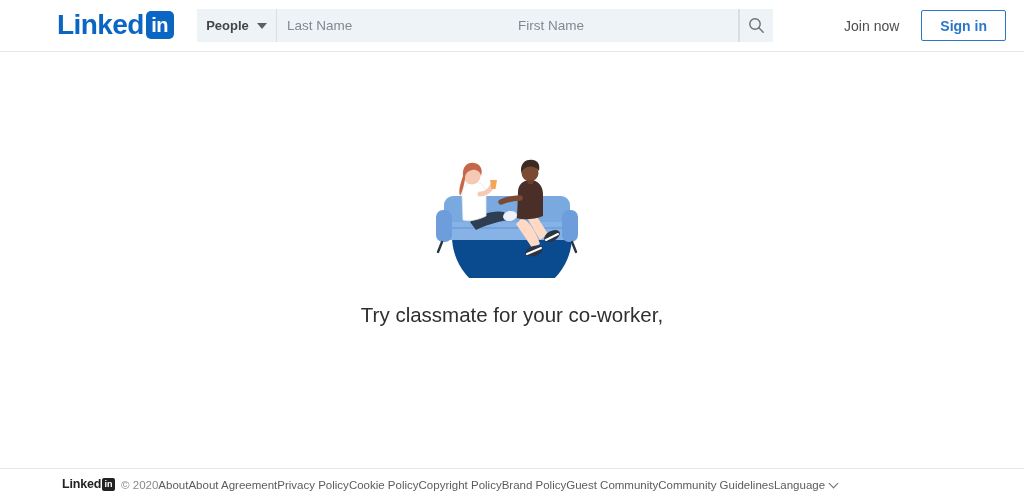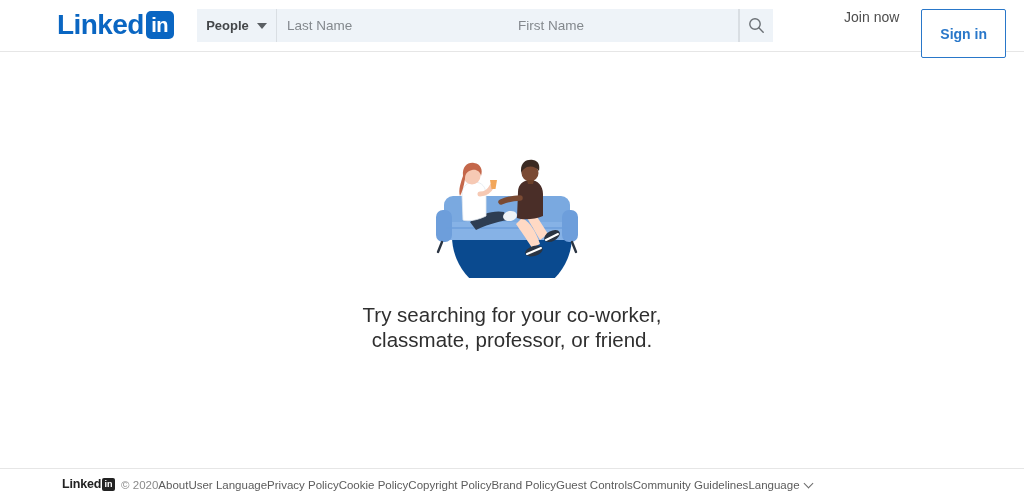--- a/index.html
+++ b/index.html
@@ -125,37 +125,38 @@
   }
   .search-btn svg { display: block; }
 
   
   .header-right {
     position: absolute;
     right: 18px;
     top: 9px;
     height: 33px;
     display: flex;
+    align-items: center;
     gap: 18px;
   }
   .join-now {
     font-size: 14px;
     color: #4d4d4d;
     text-decoration: none;
     cursor: pointer;
     padding: 0 4px;
   }
   .sign-in-btn {
     font-family: "Liberation Sans", sans-serif;
     font-size: 14px;
     color: #2977c9;
     background: #ffffff;
     border: 1px solid #2977c9;
     border-radius: 2px;
-    height: 49px;
+    height: 31px;
     padding: 0 18px;
     cursor: pointer;
     font-weight: 600;
   }
 
   
   .main {
     flex: 1 1 auto;
     display: flex;
     flex-direction: column;
@@ -343,44 +344,43 @@
       <path d="M 98 50 C 90 50 84 52 79 54" stroke="#7a4a33" stroke-width="5.5" fill="none" stroke-linecap="round"></path>
 
       <circle cx="108" cy="25" r="8.5" fill="#7a4a33"></circle>
 
       <path d="M 99 22 C 99 14 105 11 111 12 C 117 13 118 18 117 23 C 114 18 106 17 102 21 C 100 23 99 24 99 26 Z" fill="#3a2a22"></path>
 
       <path d="M 105 32 L 112 32 L 111 36 L 106 36 Z" fill="#6b4029"></path>
     </svg>
 
     <div class="empty-message">
-      <span class="line">Try searching for your co-worker,</span>
-      <span class="line">classmate, professor, or friend.</span>
+      <span class="line">Try classmate for your co-worker,</span>
     </div>
 
   </div>
 
   <div class="footer">
 
     <div class="footer-logo">
       <span class="footer-logo-text">Linked</span>
       <span class="footer-logo-badge">
         <span class="footer-logo-badge-text">in</span>
       </span>
     </div>
 
     <span class="footer-copy">© 2020</span>
 
     <a class="footer-link">About</a>
-    <a class="footer-link">User Language</a>
+    <a class="footer-link">About Agreement</a>
     <a class="footer-link">Privacy Policy</a>
     <a class="footer-link">Cookie Policy</a>
     <a class="footer-link">Copyright Policy</a>
     <a class="footer-link">Brand Policy</a>
-    <a class="footer-link">Guest Controls</a>
+    <a class="footer-link">Guest Community</a>
     <a class="footer-link">Community Guidelines</a>
 
     <div class="footer-language">
       <span class="footer-language-label">Language</span>
       <span class="chevron-down"></span>
     </div>
 
   </div>
 
 </div>

